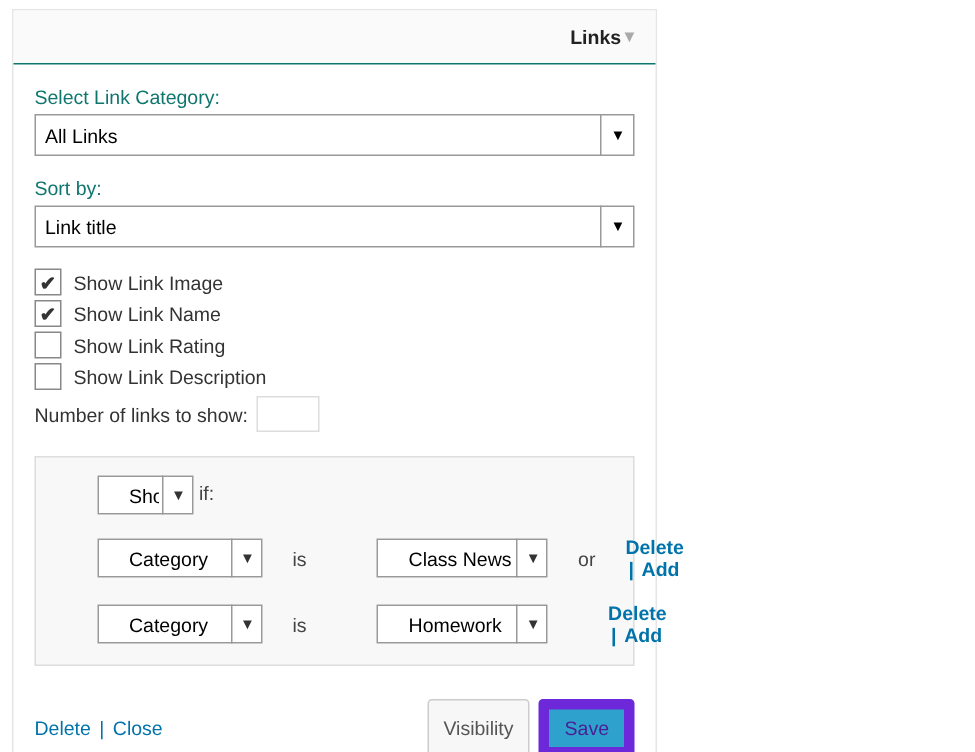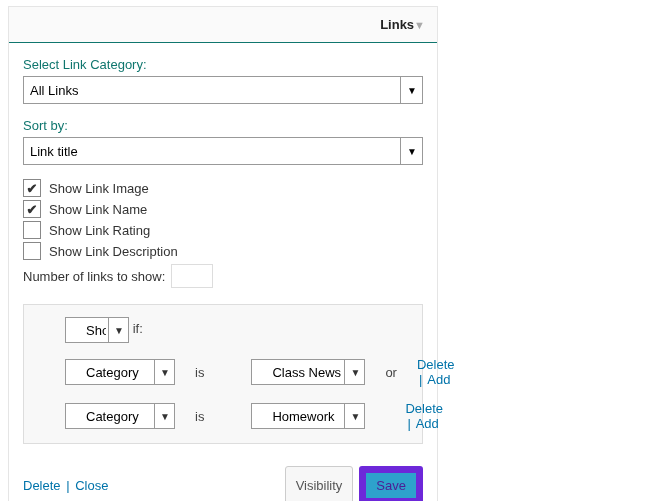--- a/index.html
+++ b/index.html
@@ -142,20 +142,21 @@
   .rule-row {
     margin-top: 14px;
     display: flex;
     align-items: center;
     gap: 20px;
   }
   .rule-actions {
     margin-left: auto;
     color: #0073aa;
     font-size: 13px;
+    font-weight: bold;
   }
   .link {
     color: #0073aa;
     cursor: pointer;
   }
   .sep {
     color: #0073aa;
     padding: 0 2px;
   }
   .is-text, .or-text, .if-text {

